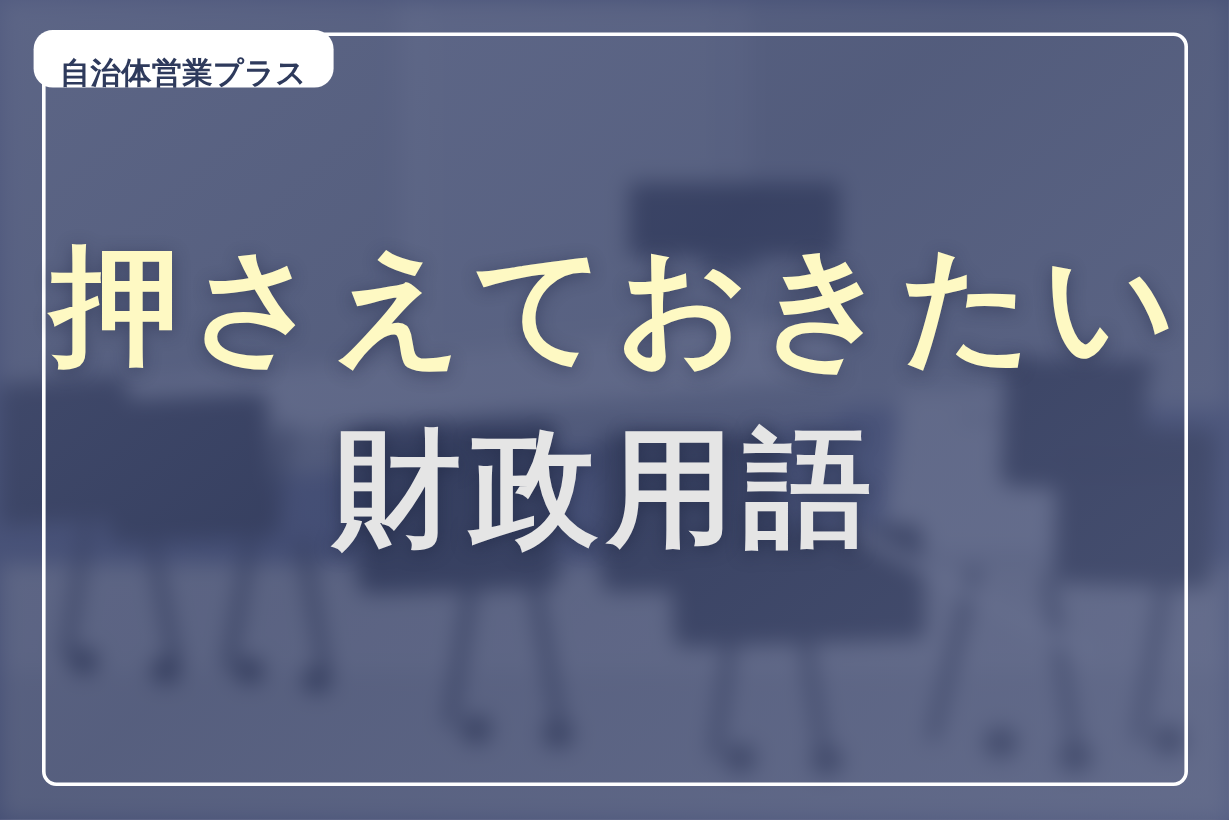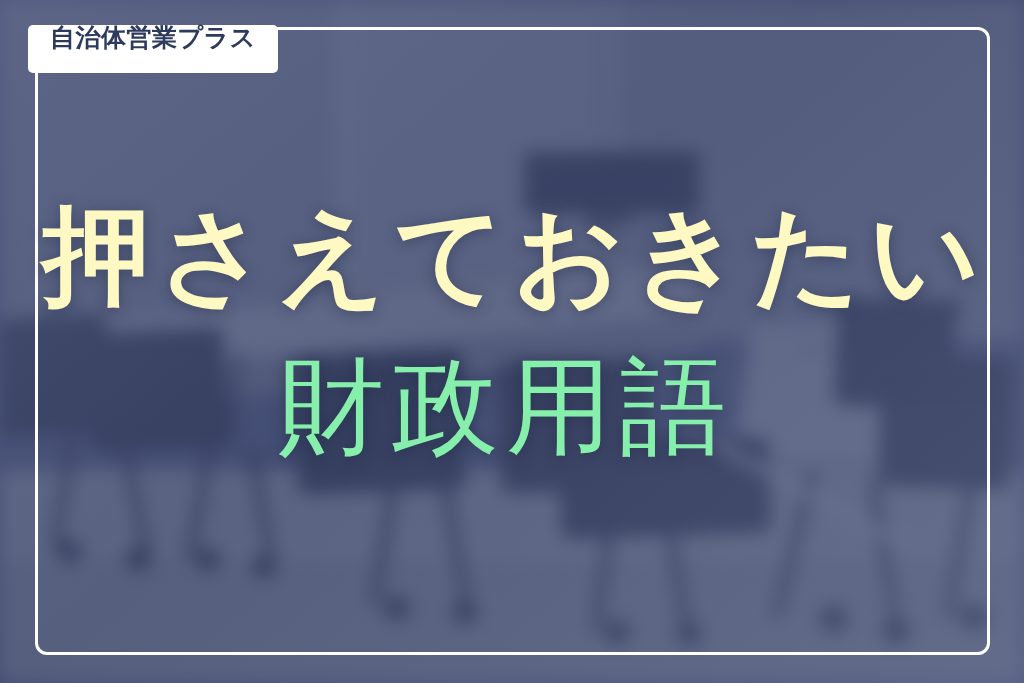--- a/index.html
+++ b/index.html
@@ -78,34 +78,34 @@
   .tint{position:absolute;inset:0;background:#39436b;opacity:.62;}
   .tint2{position:absolute;inset:0;
          background:linear-gradient(140deg,rgba(90,99,136,.55) 0%,rgba(62,72,112,.35) 45%,rgba(99,108,144,.5) 100%);}
 
   
   .frame{position:absolute;left:35px;top:27px;width:955px;height:628px;
          border:3px solid #ffffff;border-radius:12px;box-sizing:border-box;}
 
   
   .badge{position:absolute;left:28px;top:25px;height:48px;
-         background:#ffffff;border-radius:5px;
-         display:flex;align-items:flex-start;padding:0 22px;
+         background:#ffffff;border-radius:16px;
+         display:flex;align-items:flex-end;padding:0 22px;
          box-sizing:border-box;}
   .badge span{color:#2e3a5c;font-weight:bold;font-size:25px;letter-spacing:.5px;
               line-height:1;white-space:nowrap;}
 
   
   .headline{position:absolute;left:0;top:0;width:1024px;}
   .line1{position:absolute;left:42px;top:198px;width:960px;
          color:#fef9c3;font-weight:bold;font-size:108px;line-height:1.08;
          letter-spacing:8px;white-space:nowrap;
          text-shadow:0 2px 14px rgba(30,38,66,.45);}
   .line2{position:absolute;left:278px;top:350px;width:740px;
-         color:#86efac;font-weight:normal;font-size:106px;line-height:1.08;
+         color:#e5e5e5;font-weight:bold;font-size:106px;line-height:1.08;
          letter-spacing:8px;white-space:nowrap;
          text-shadow:0 2px 14px rgba(26,33,60,.5);}
 </style>
 </head>
 <body>
 
 <div class="stage">
 
   <div class="photo">
     <div class="ph wall-left"></div>

